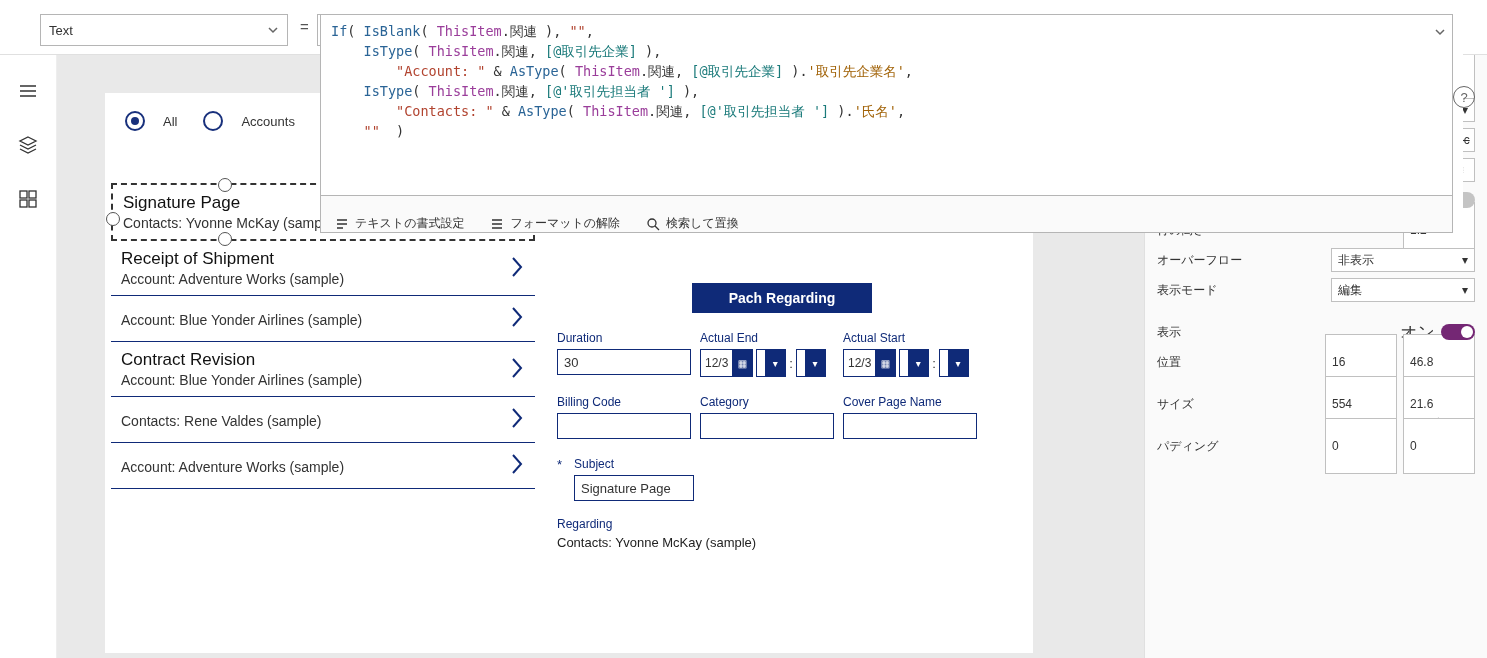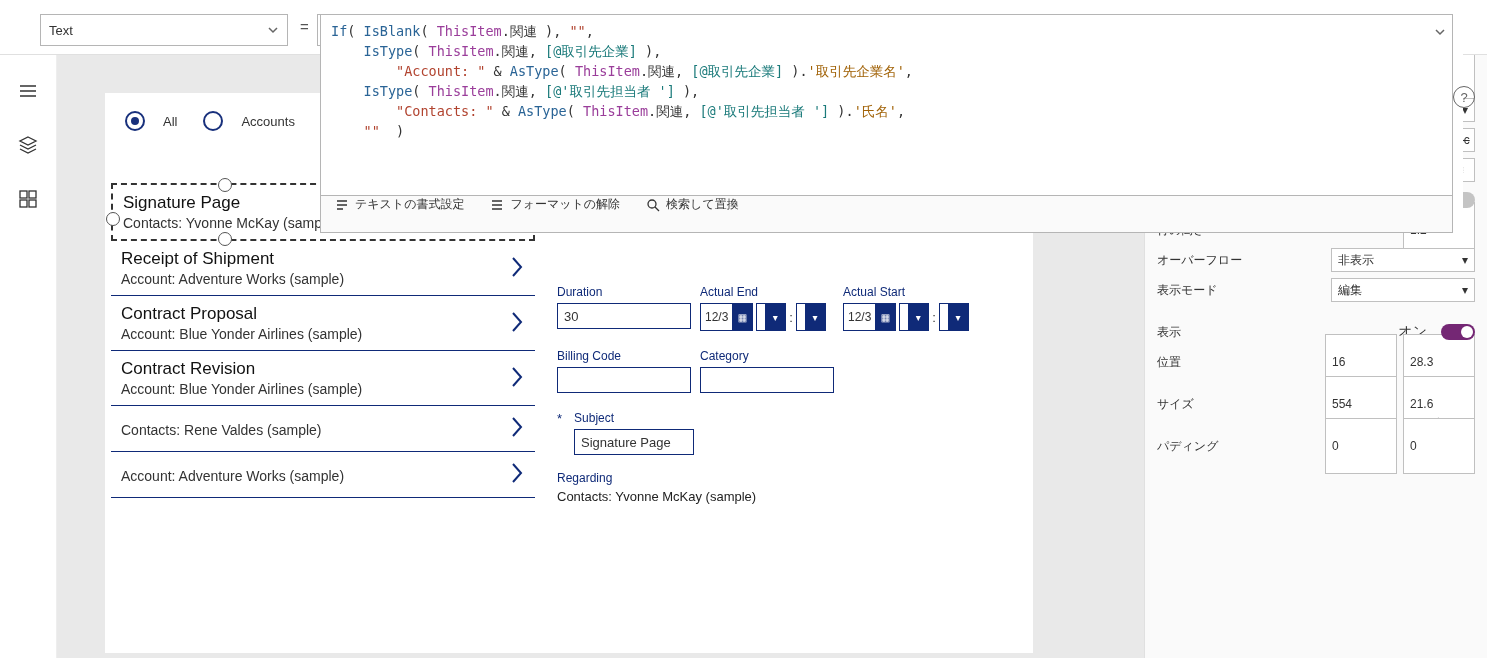--- a/index.html
+++ b/index.html
@@ -9,21 +9,21 @@
 .eq{margin:18px 8px 0 12px;font-size:15px;color:#555}
 .fx-box{margin-top:14px;width:46px;height:30px;border:1px solid #b5b5b5;border-right:none;display:flex;align-items:center;justify-content:center;gap:2px}
 .fx-box .fx{font-style:italic;font-family:"Times New Roman",serif;font-size:15px}
 .formula-bar{border:1px solid #b5b5b5;background:#fff;min-height:30px;margin-top:14px;margin-right:10px;padding:6px 10px 6px 10px;font-family:Consolas,monospace;font-size:13.5px;line-height:20px;position:relative;height:168px}
 .formula-bar .expand{position:absolute;right:6px;top:8px;color:#666}
 .tk-fn{color:#2a6496}
 .tk-kw{color:#9a3d9a}
 .tk-str{color:#b1432f}
 .tk-id{color:#1a7a7a}
 .tk-rec{color:#a16207}
-.fb-toolbar{display:flex;align-items:flex-start;gap:26px;height:36px;padding:0 14px;border:1px solid #b5b5b5;border-top:none;margin-right:10px;background:#fafafa;font-size:12px;color:#333}
+.fb-toolbar{display:flex;align-items:flex-end;gap:26px;height:36px;padding:0 14px;border:1px solid #b5b5b5;border-top:none;margin-right:10px;background:#fafafa;font-size:12px;color:#333}
 .fb-toolbar .tb-item{display:flex;align-items:center;gap:6px}
 
 .main{display:flex;height:calc(100% - 54px)}
 .left-rail{width:56px;border-right:1px solid #eee;background:#fff;display:flex;flex-direction:column;align-items:center;padding-top:26px;gap:34px}
 .left-rail svg{width:20px;height:20px;stroke:#333;fill:none;stroke-width:1.3}
 
 .canvas{flex:1;background:#e9e9e9;position:relative;overflow:hidden}
 .app-frame{position:absolute;left:48px;top:38px;width:928px;height:560px;background:#fff}
 .radio-row{display:flex;align-items:center;gap:18px;padding:18px 20px 10px 20px;font-size:13px}
 .radio{width:16px;height:16px;border:2px solid #18307c;border-radius:50%;display:inline-flex;align-items:center;justify-content:center}
@@ -180,21 +180,20 @@
             <div class="txt">
               <div class="t1">Receipt of Shipment</div>
               <div class="t2">Account: Adventure Works (sample)</div>
             </div>
             <span class="chev"><svg>
                 <path d="M6 4l8 9-8 9"></path>
               </svg></span>
           </div>
         <div class="row">
             <div class="txt">
-              <div class="t1">Contract Proposal</div>
               <div class="t2">Account: Blue Yonder Airlines (sample)</div>
             </div>
             <span class="chev"><svg>
                 <path d="M6 4l8 9-8 9"></path>
               </svg></span>
           </div>
         <div class="row">
             <div class="txt">
               <div class="t1">Contract Revision</div>
               <div class="t2">Account: Blue Yonder Airlines (sample)</div>
@@ -215,20 +214,21 @@
             <div class="txt">
               <div class="t2">Account: Adventure Works (sample)</div>
             </div>
             <span class="chev"><svg>
                 <path d="M6 4l8 9-8 9"></path>
               </svg></span>
           </div>
       </div>
 
       <div class="detail">
+        <button class="btn-primary">Pach Regarding</button>
 
         <div class="fields">
           <div class="fcol">
             <div class="flabel">Duration</div>
             <div class="finput">
                 <span>30</span>
               </div>
           </div>
           <div class="fcol">
             <div class="flabel">Actual End</div>
@@ -268,20 +268,24 @@
           </div>
         </div>
 
         <div class="fields">
           <div class="fcol">
               <div class="flabel">Billing Code</div>
               <div class="finput"></div>
             </div>
           <div class="fcol">
               <div class="flabel">Category</div>
+              <div class="finput"></div>
+            </div>
+          <div class="fcol">
+              <div class="flabel">Cover Page Name</div>
               <div class="finput"></div>
             </div>
         </div>
 
         <div class="fields">
           <div class="fcol" style="display:flex;gap:6px;width:auto">
             <span class="req">*</span>
             <div>
               <div class="flabel">Subject</div>
               <div class="finput" style="width:120px">
@@ -350,28 +354,28 @@
     <div class="prow">
         <span class="lbl">表示モード</span>
         <span class="psel">
           <span>編集</span>
           <span>▾</span>
         </span>
       </div>
     <div style="height:12px"></div>
     <div class="prow">
         <span class="lbl">表示</span>
-        <span style="font-size:14px;margin-right:14px">オン</span>
+        <span style="font-size:17px;margin-right:6px">オン</span>
         <span class="toggle on"></span>
       </div>
     <div class="prow">
         <span class="lbl">位置</span>
       <span class="pair">
           <span class="pinput">16</span>
-          <span class="pinput">28.3</span>
+          <span class="pinput">46.8</span>
         </span>
     </div>
     <div class="prow" style="height:12px">
         <span class="lbl"></span>
         <span class="pair">
           <span class="sub" style="width:62px">X</span>
           <span class="sub" style="width:62px">Y</span>
         </span>
       </div>
     <div class="prow">

